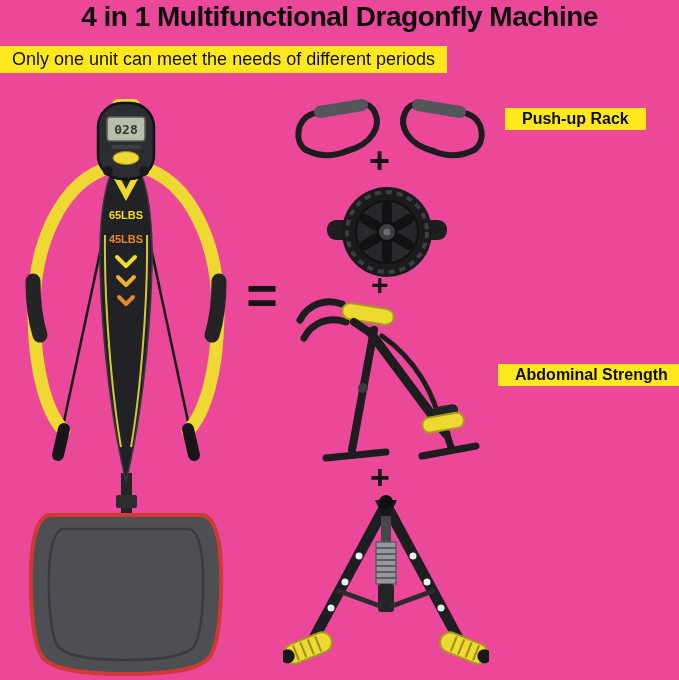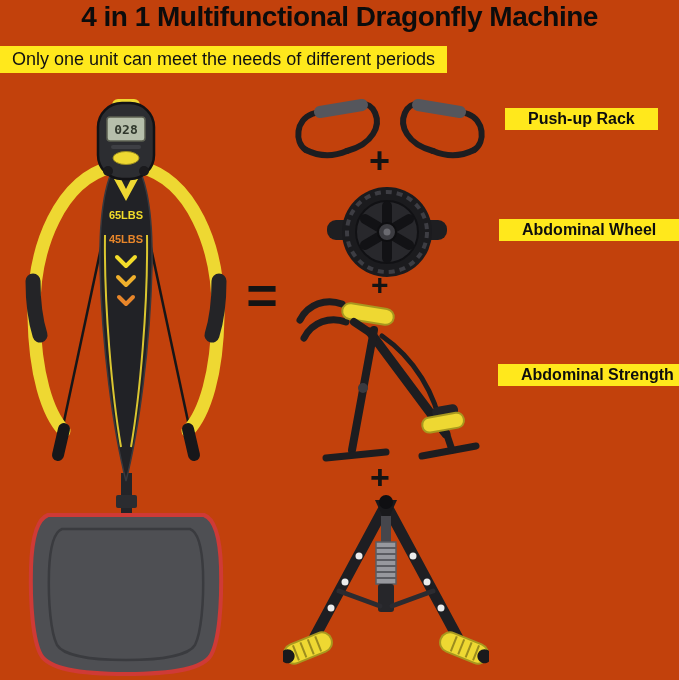--- a/index.html
+++ b/index.html
@@ -5,34 +5,34 @@
   :root{
     --hl:#ffe81c;
     --eq-yellow:#eed832;
     --frame:#1d1d20;
     --mat-gray:#4e4f53;
     --mat-red:#cf3a36;
   }
   *{box-sizing:border-box;margin:0;padding:0;}
   html,body{background:#ffffff;}
   .canvas{
-    position:relative;width:679px;height:680px;background:#c2410c;overflow:hidden;
+    position:relative;width:679px;height:680px;background:#ec4899;overflow:hidden;
     font-family:"Liberation Sans",sans-serif;color:#101010;
   }
   .title{
     position:absolute;top:1px;left:0;width:100%;text-align:center;
     font-size:28px;font-weight:bold;letter-spacing:-0.5px;white-space:nowrap;color:#0c0c0c;
   }
   .subtitle-row{position:absolute;top:46px;left:0;width:100%;text-align:left;}
   .subtitle{display:inline-block;background:var(--hl);font-size:18px;padding:3px 12px;color:#111;}
   .equals{position:absolute;left:240px;top:264px;width:44px;text-align:center;font-size:54px;font-weight:bold;color:#141414;}
   .plus{position:absolute;font-weight:bold;color:#141414;line-height:1;}
   .eq-label{
     position:absolute;font-weight:bold;font-size:16px;background:var(--hl);
-    padding:2px 23px;white-space:nowrap;color:#0e0e0e;
+    padding:2px 17px;white-space:nowrap;color:#0e0e0e;
   }
   .fig{position:absolute;}
   
   .wing{stroke:var(--eq-yellow);stroke-width:13;fill:none;stroke-linecap:round;}
   .wing-grip{stroke:#242427;stroke-width:15;fill:none;stroke-linecap:round;}
   .endcap{stroke:#17171a;stroke-width:12;stroke-linecap:round;}
   .cord{stroke:#161618;stroke-width:2.5;}
   .f-yel{fill:var(--eq-yellow);}
   .f-mat{fill:var(--mat-gray);stroke:var(--mat-red);stroke-width:4;}
   .stripe{stroke:var(--eq-yellow);stroke-width:2;fill:none;opacity:.9;}
@@ -146,21 +146,20 @@
         <line x1="60" y1="54" x2="60" y2="74"></line>
         <line x1="55" y1="51" x2="38" y2="61"></line>
         <line x1="55" y1="45" x2="38" y2="35"></line>
         <line x1="60" y1="42" x2="60" y2="22"></line>
         <line x1="65" y1="45" x2="82" y2="35"></line>
       </g>
       <circle cx="60" cy="48" r="9" fill="#3c3c41" stroke="#0e0e10" stroke-width="2"></circle>
       <circle cx="60" cy="48" r="3.5" fill="#6a6a70"></circle>
     </g>
   </svg>
-  <div class="eq-label" style="left:499px;top:219px;">Abdominal Wheel</div>
 
   <svg class="fig" style="left:292px;top:292px;" width="192" height="186" viewBox="0 0 192 186">
     <g>
       <path class="tube7" d="M 8,28 C 16,12 34,6 50,12"></path>
       <path class="tube7" d="M 12,46 C 20,30 38,24 54,30"></path>
     </g>
     <g transform="rotate(9 76 22)">
       <rect x="50" y="14" width="52" height="16" rx="8" class="f-yel" stroke="#a8981f" stroke-width="2"></rect>
     </g>
     <g>

